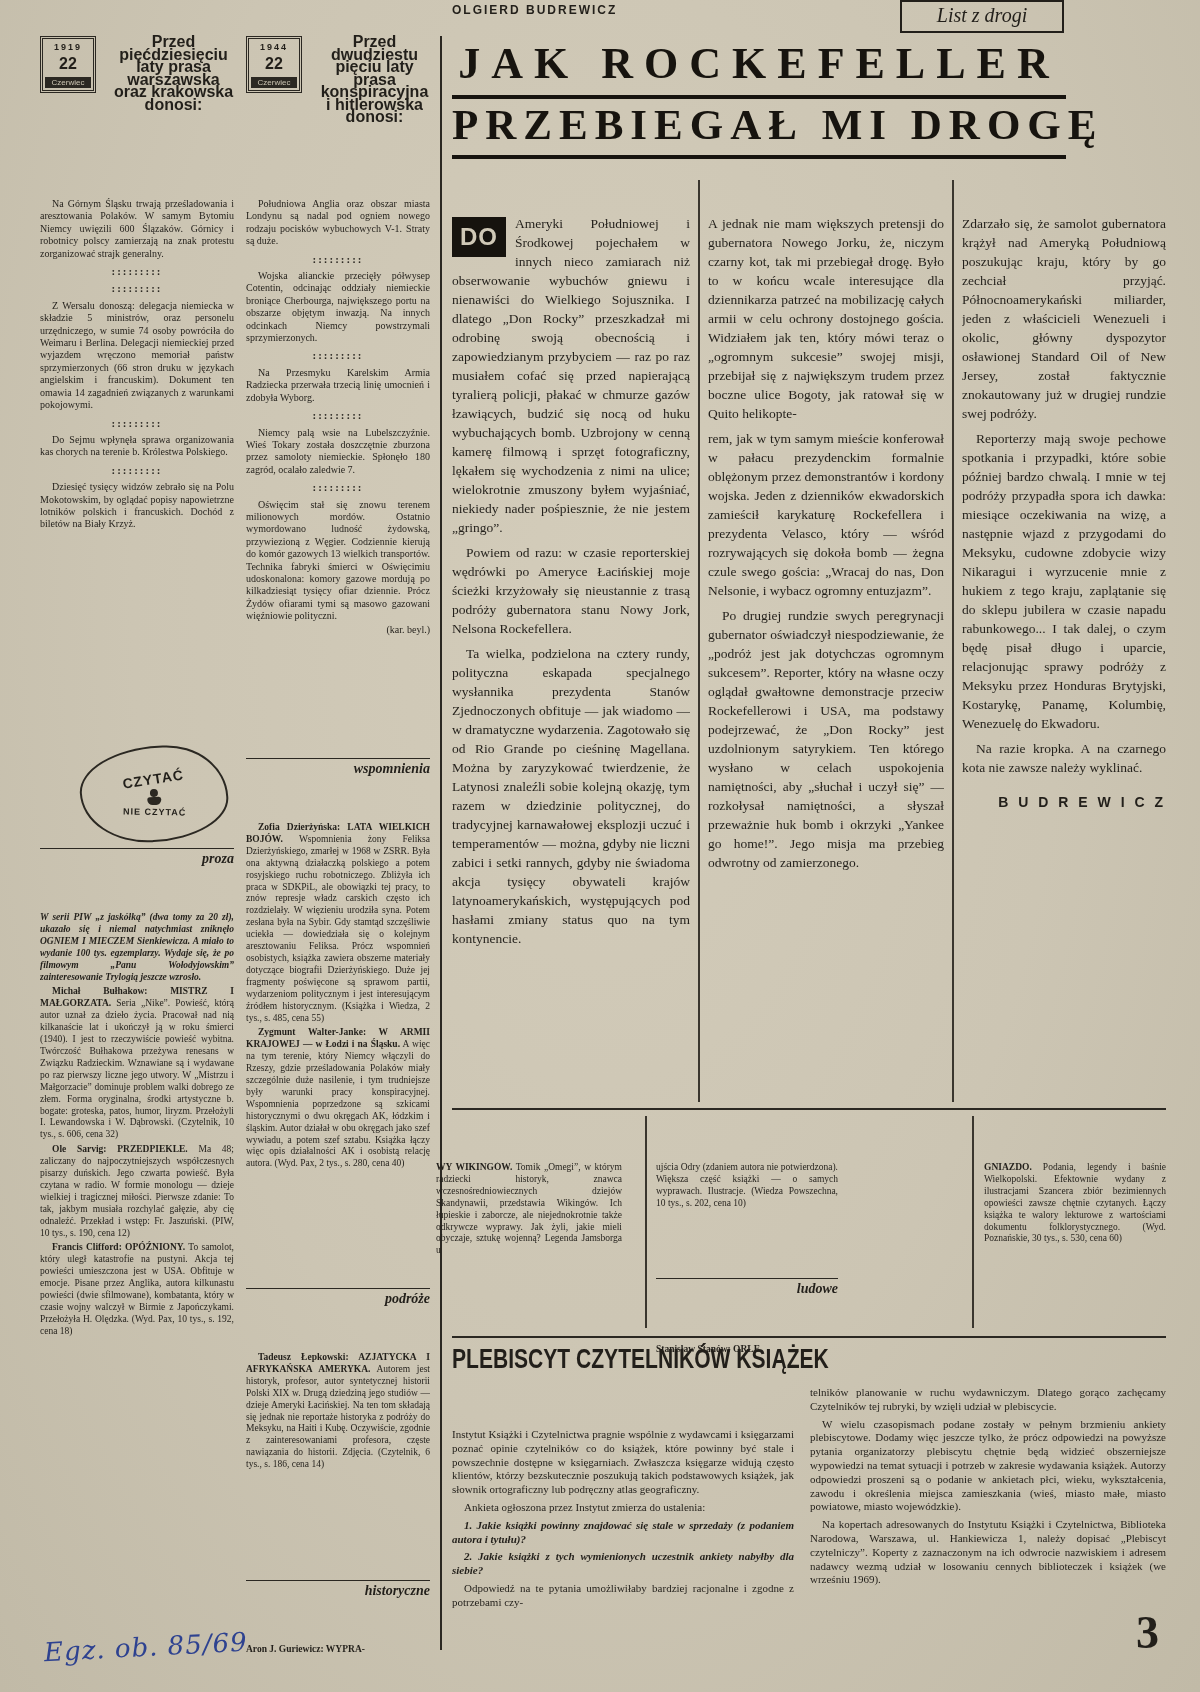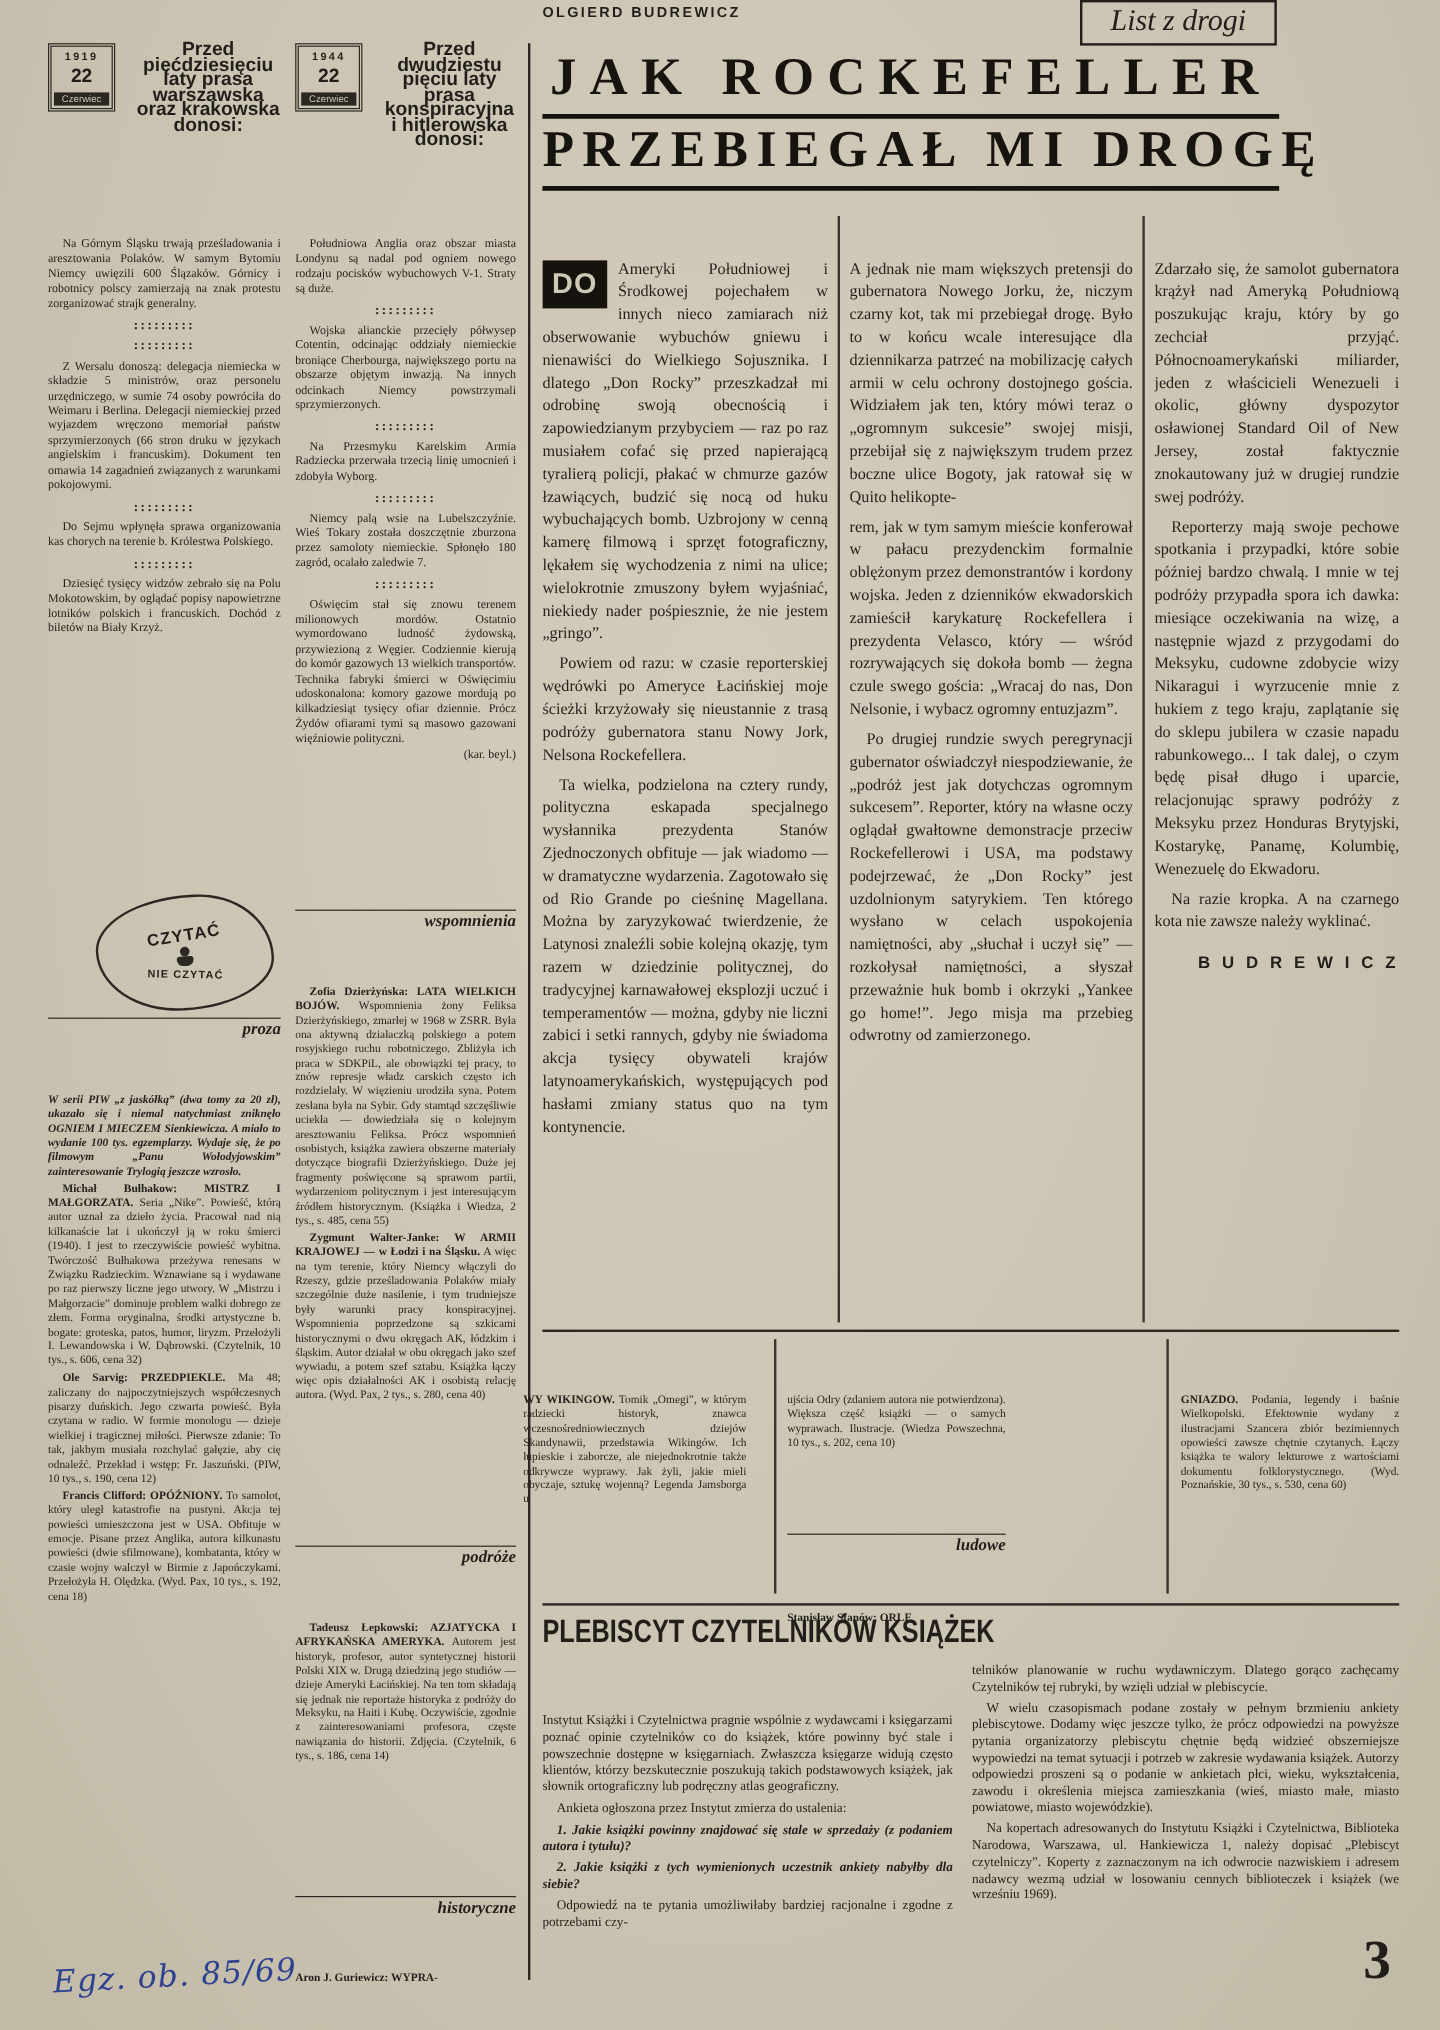--- a/index.html
+++ b/index.html
@@ -38,21 +38,21 @@
   .cz-blob { width:100%; height:100%; border:2px solid #2b2822; border-radius:58% 45% 55% 50% / 48% 60% 45% 58%;
              transform:rotate(-3deg); display:flex; flex-direction:column; align-items:center; justify-content:center; padding:4px; }
   .cz-line1 { font-family:"Liberation Sans",sans-serif; font-weight:bold; font-size:14px; letter-spacing:1px; transform:rotate(-6deg); }
   .cz-line2 { font-family:"Liberation Sans",sans-serif; font-weight:bold; font-size:9px; letter-spacing:1px; transform:rotate(4deg); }
   .cz-fig { width:16px; height:16px; margin:2px 0; position:relative; }
   .cz-fig:before { content:""; position:absolute; left:4px; top:0; width:8px; height:8px; border-radius:50%; background:#2b2822; }
   .cz-fig:after  { content:""; position:absolute; left:1px; top:8px; width:14px; height:8px; border-radius:3px 3px 6px 6px; background:#2b2822; }
 
   
   .author { font-family:"Liberation Sans",sans-serif; font-weight:bold; font-size:12px; letter-spacing:2px; }
-  .kicker { border:2px solid #221f1a; text-align:center; font-style:italic; font-size:25px; padding:2px 6px 4px; }
+  .kicker { border:2px solid #221f1a; text-align:center; font-style:italic; font-size:20px; padding:2px 6px 4px; }
   .headline { text-align:center; font-weight:bold; color:#17140f; border-bottom:4px solid #17140f; padding-bottom:6px; white-space:nowrap; }
   .h1 { font-size:44px; letter-spacing:11px; }
   .h2 { font-size:43px; letter-spacing:7px; }
 
   
   .art-col { font-size:13.5px; line-height:19px; }
   .art-col .para { margin-bottom:6px; text-indent:14px; }
   .art-col .no-indent { text-indent:0; }
   .dropcap { float:left; width:54px; height:40px; margin:3px 9px 2px 0; background:#16130e; color:#cfc8b6;
              font-family:"Liberation Sans",sans-serif; font-weight:bold; font-size:24px; line-height:40px;

